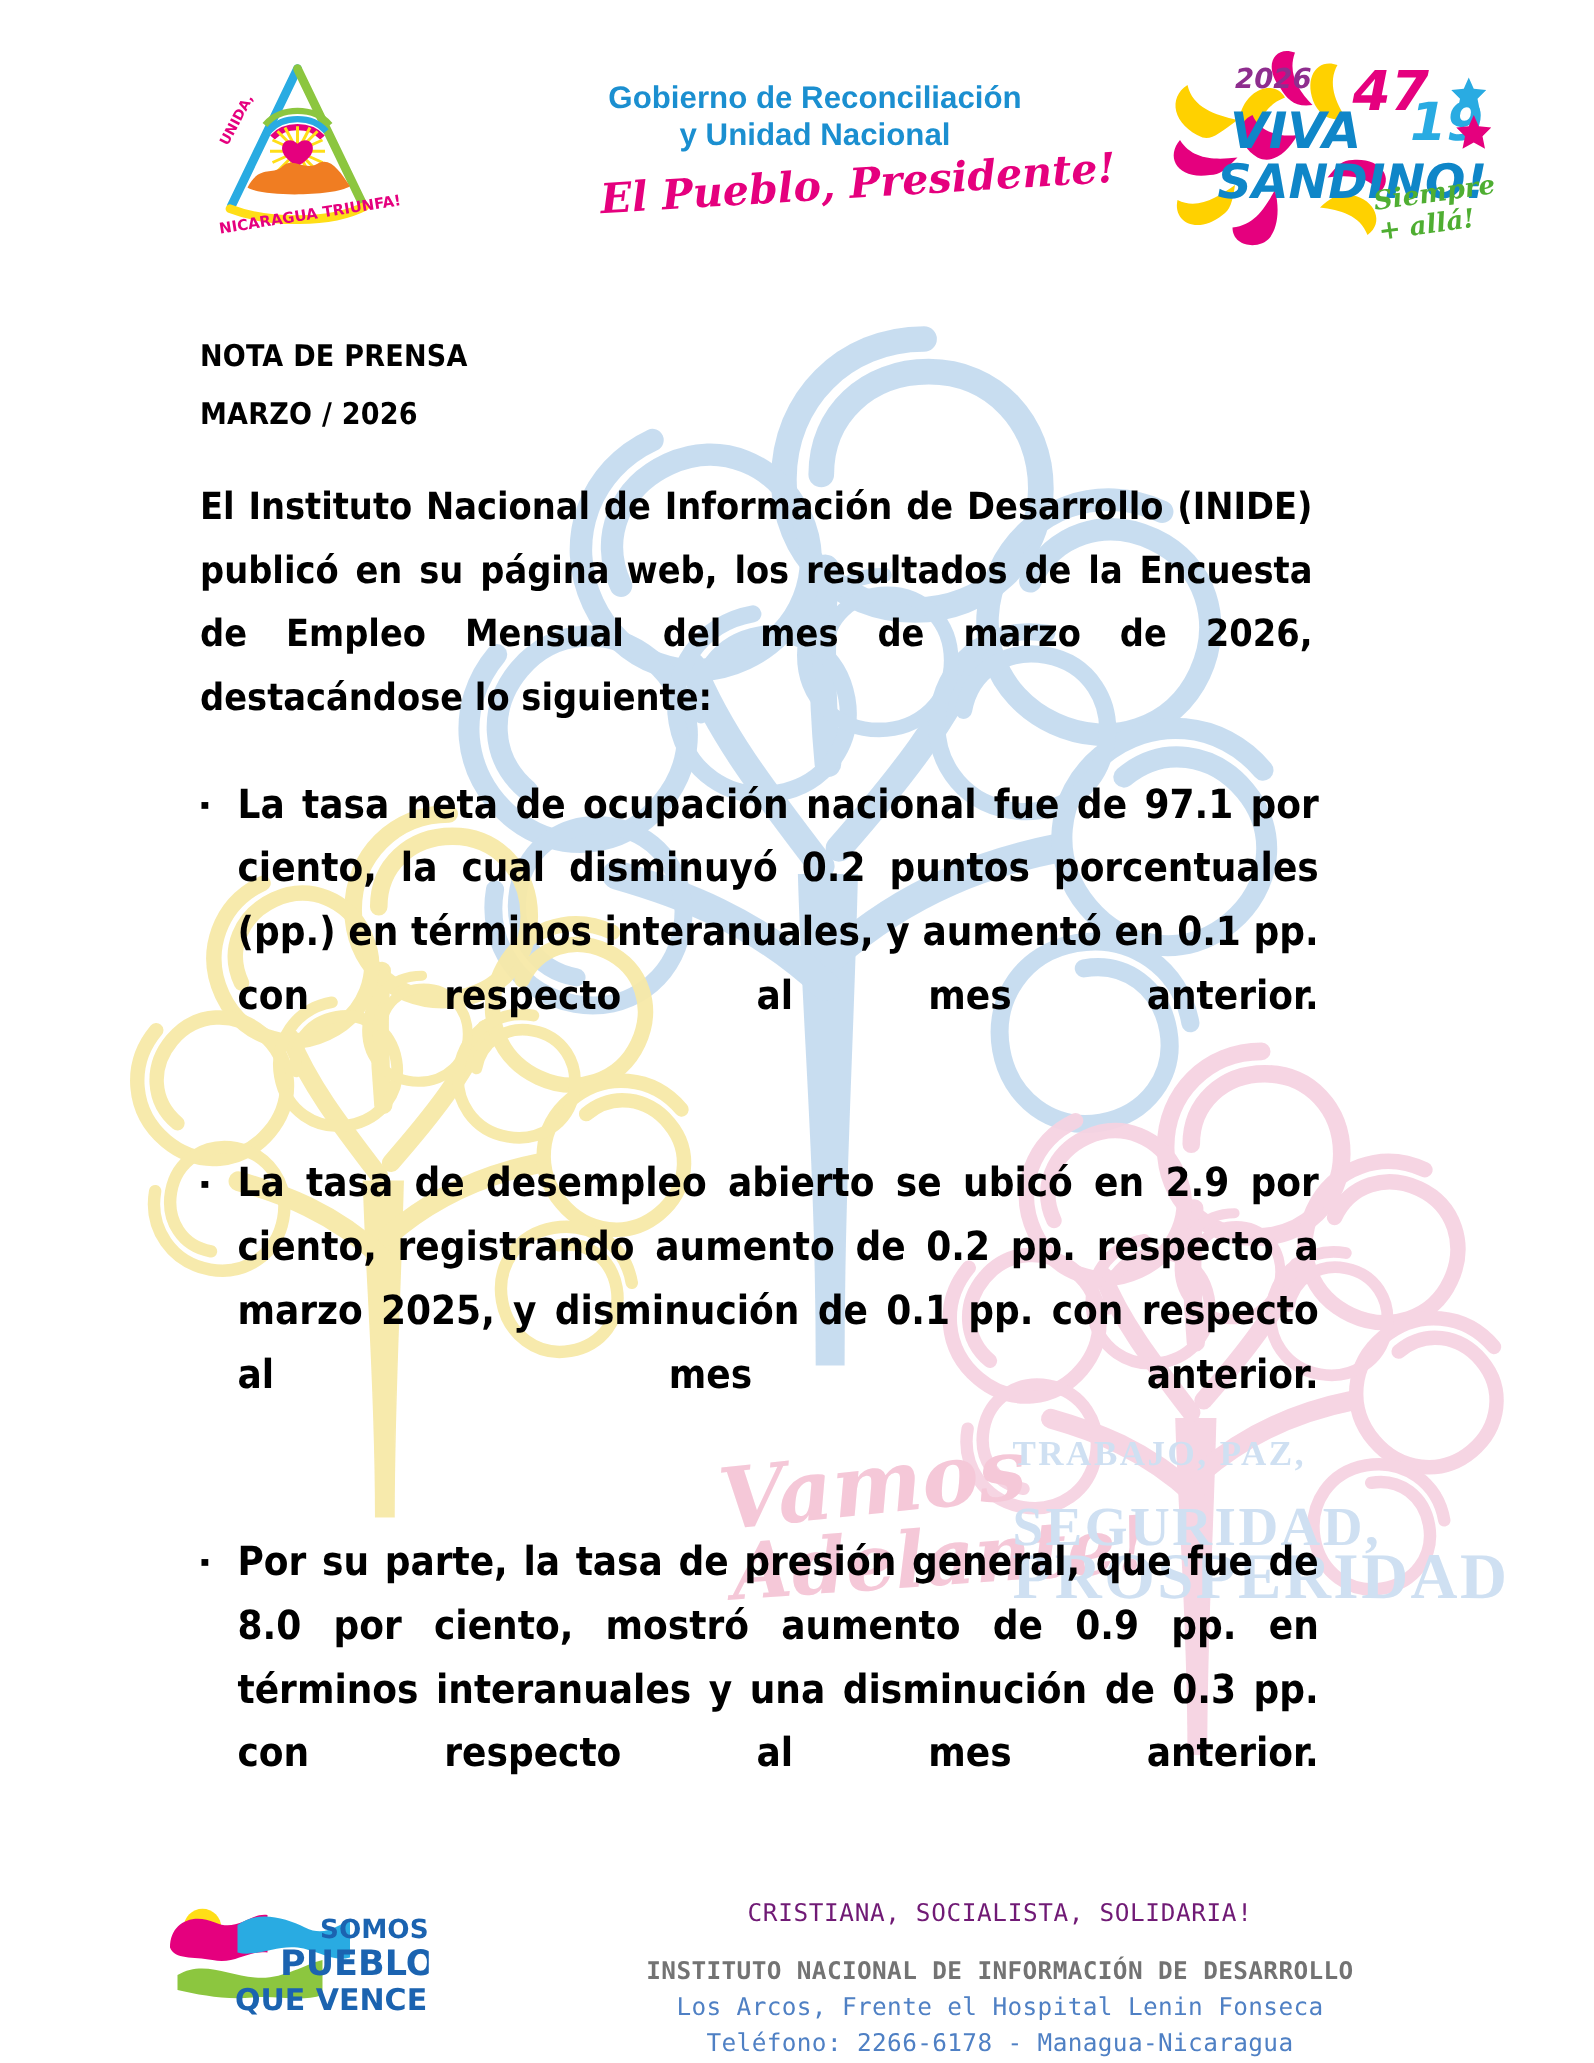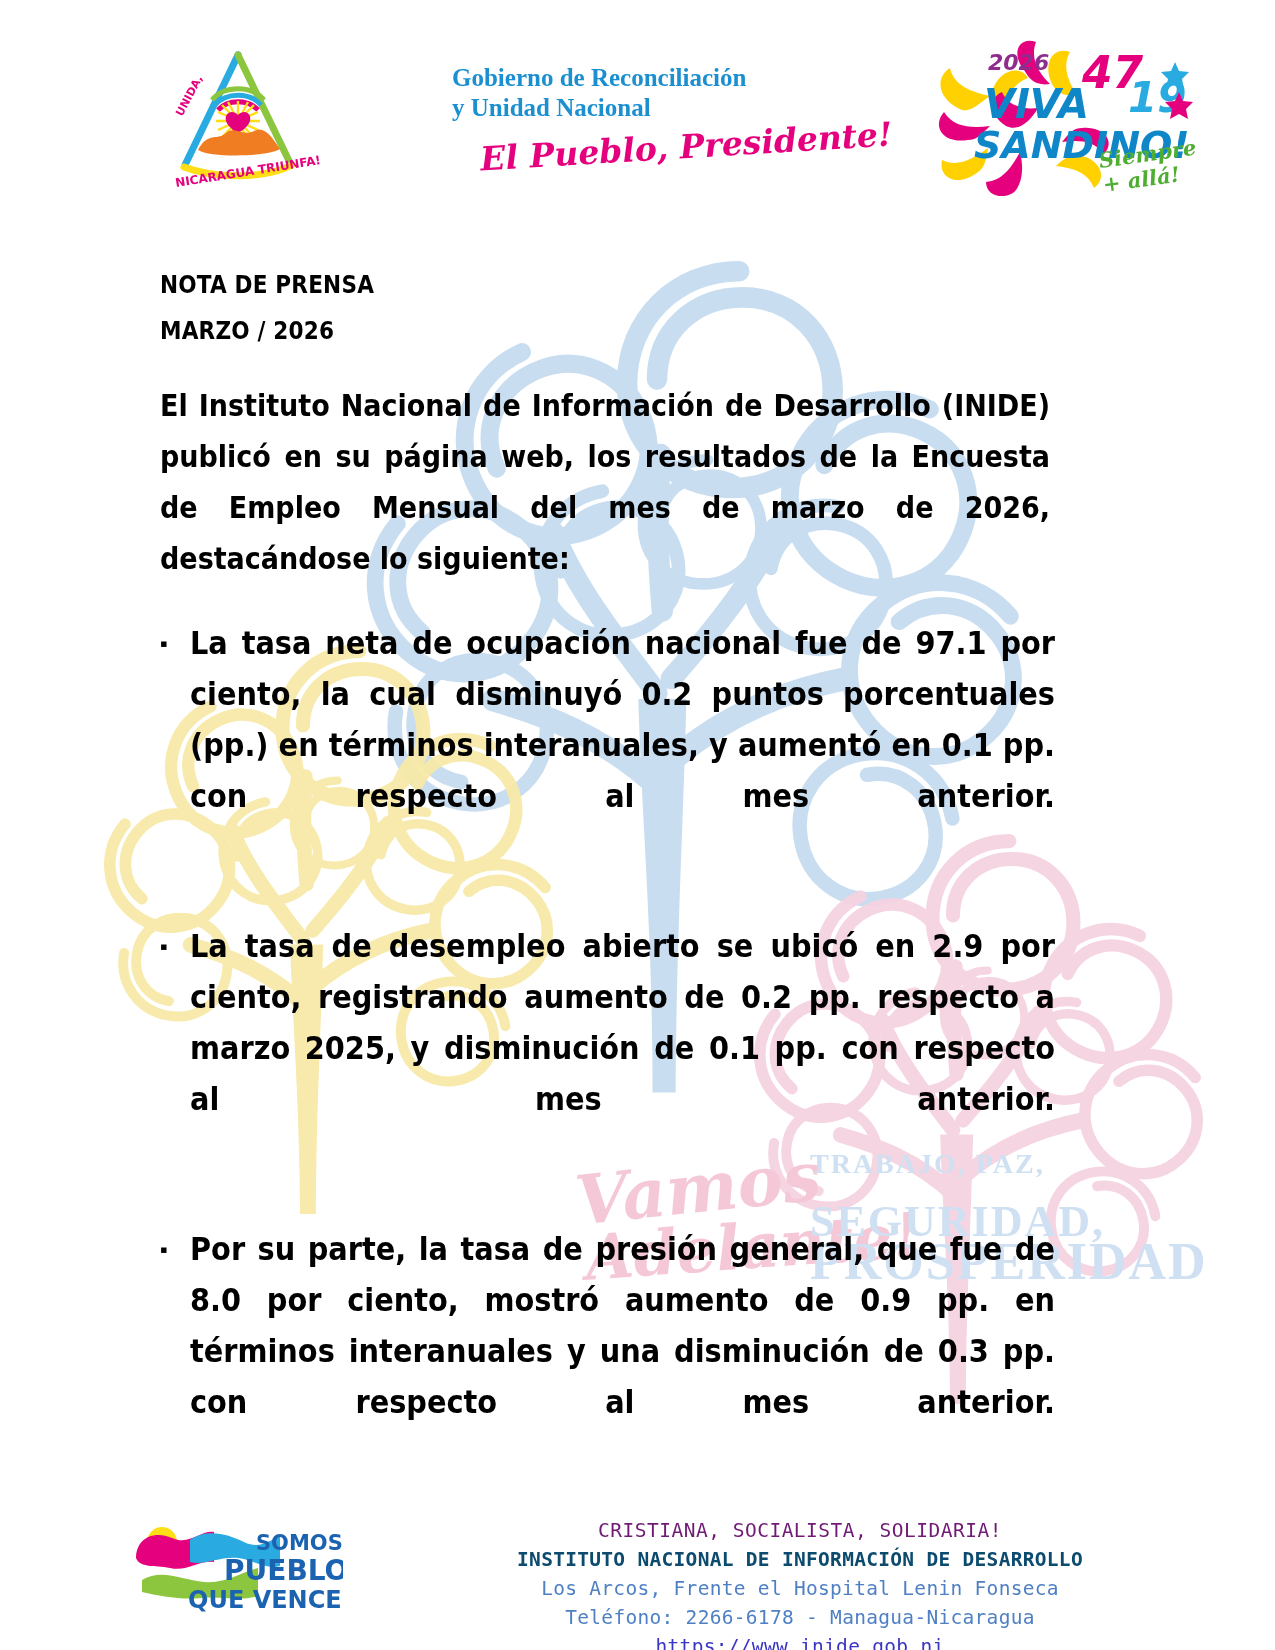--- a/index.html
+++ b/index.html
@@ -57,26 +57,27 @@
     width: 540px;
     height: 150px;
   }
   #gov-logo-text {
     position: absolute;
     left: 292px;
     top: 18px;
     width: 400px;
   }
   .gov-line {
-    font-family: Liberation Serif, serif;
+    font-family: Liberation Sans, sans-serif;
     font-weight: bold;
     font-size: 25px;
     line-height: 30px;
     color: #1b8fd0;
     white-space: nowrap;
+    text-align: center;
   }
   #gov-slogan {
     position: absolute;
     left: 320px;
     top: 82px;
     font-family: "DejaVu Serif", serif;
     font-style: italic;
     font-weight: bold;
     font-size: 33px;
     color: #e5007e;
@@ -163,21 +164,21 @@
     position: absolute;
     left: 430px;
     top: 14px;
     width: 740px;
     text-align: center;
     font-family: "DejaVu Sans Mono", "Liberation Mono", monospace;
     font-size: 19.5px;
     line-height: 29px;
   }
   .ft-slogan { color: #701a75; font-weight: normal; letter-spacing: 0.5px; margin-top: 20px; }
-  .ft-org    { color: #0c4a6e; font-weight: bold; letter-spacing: 0.3px; }
+  .ft-org    { color: #737373; font-weight: bold; letter-spacing: 0.3px; margin-top: 17px; }
   .ft-addr   { color: #4f80c4; letter-spacing: 0.3px; }
   .ft-url    { color: #3a35c4; text-decoration: underline; letter-spacing: 0.3px; }
 </style>
 </head>
 <body>
 
 <div id="watermark-layer">
   <svg width="1275" height="1650" viewBox="0 0 1275 1650">
     <defs>
 

